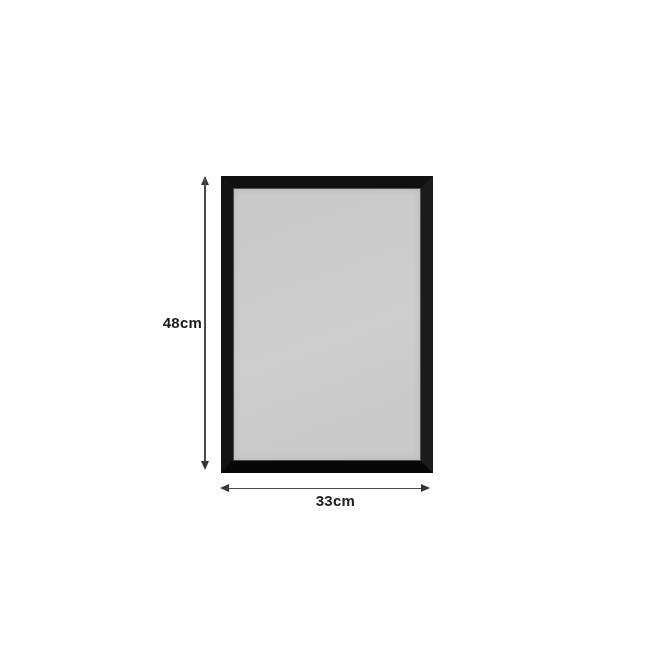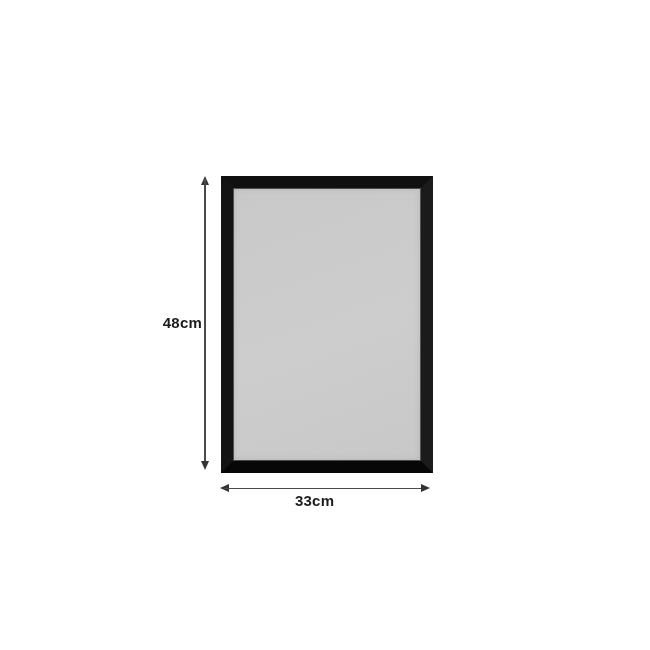--- a/index.html
+++ b/index.html
@@ -106,24 +106,24 @@
     letter-spacing: 0.2px;
     white-space: nowrap;
   }
   .dim-label.height {
     left: 120px;
     top: 314px;
     width: 82px;
     text-align: right;
   }
   .dim-label.width {
-    left: 295px;
+    left: 275px;
     top: 492px;
     width: 80px;
-    text-align: left;
+    text-align: right;
   }
 </style>
 </head>
 <body>
 
 <div class="canvas">
 
   <div class="frame">
     <div class="glass"></div>
   </div>

